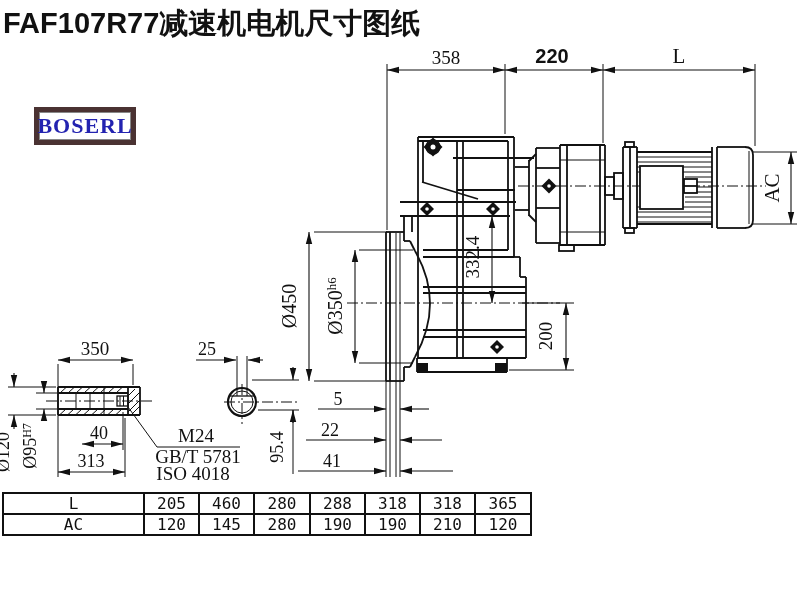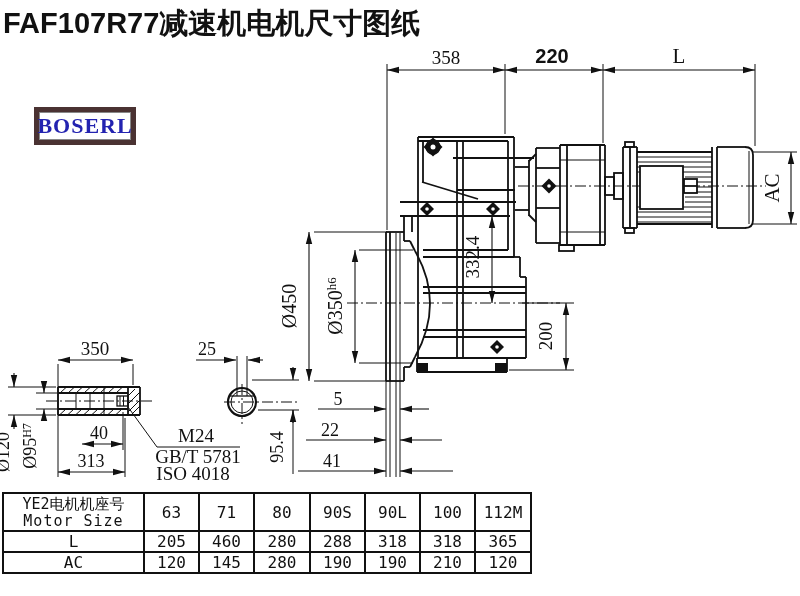--- a/index.html
+++ b/index.html
@@ -319,33 +319,20 @@
       <col style="width:141px">
         <col style="width:55px">
         <col style="width:55px">
         <col style="width:56px">
       <col style="width:55px">
         <col style="width:55px">
         <col style="width:55px">
         <col style="width:56px">
     </colgroup>
     <tbody>
-        <tr>
-      <td class="hdr">
-        <div class="cn">YE2电机机座号</div>
-        <div class="en">Motor Size</div>
-      </td>
-      <td class="val">63</td>
-      <td class="val">71</td>
-      <td class="val">80</td>
-      <td class="val">90S</td>
-      <td class="val">90L</td>
-      <td class="val">100</td>
-      <td class="val">112M</td>
-    </tr>
     <tr>
       <td class="lbl">L</td>
       <td class="val">205</td>
       <td class="val">460</td>
       <td class="val">280</td>
       <td class="val">288</td>
       <td class="val">318</td>
       <td class="val">318</td>
       <td class="val">365</td>
     </tr>

